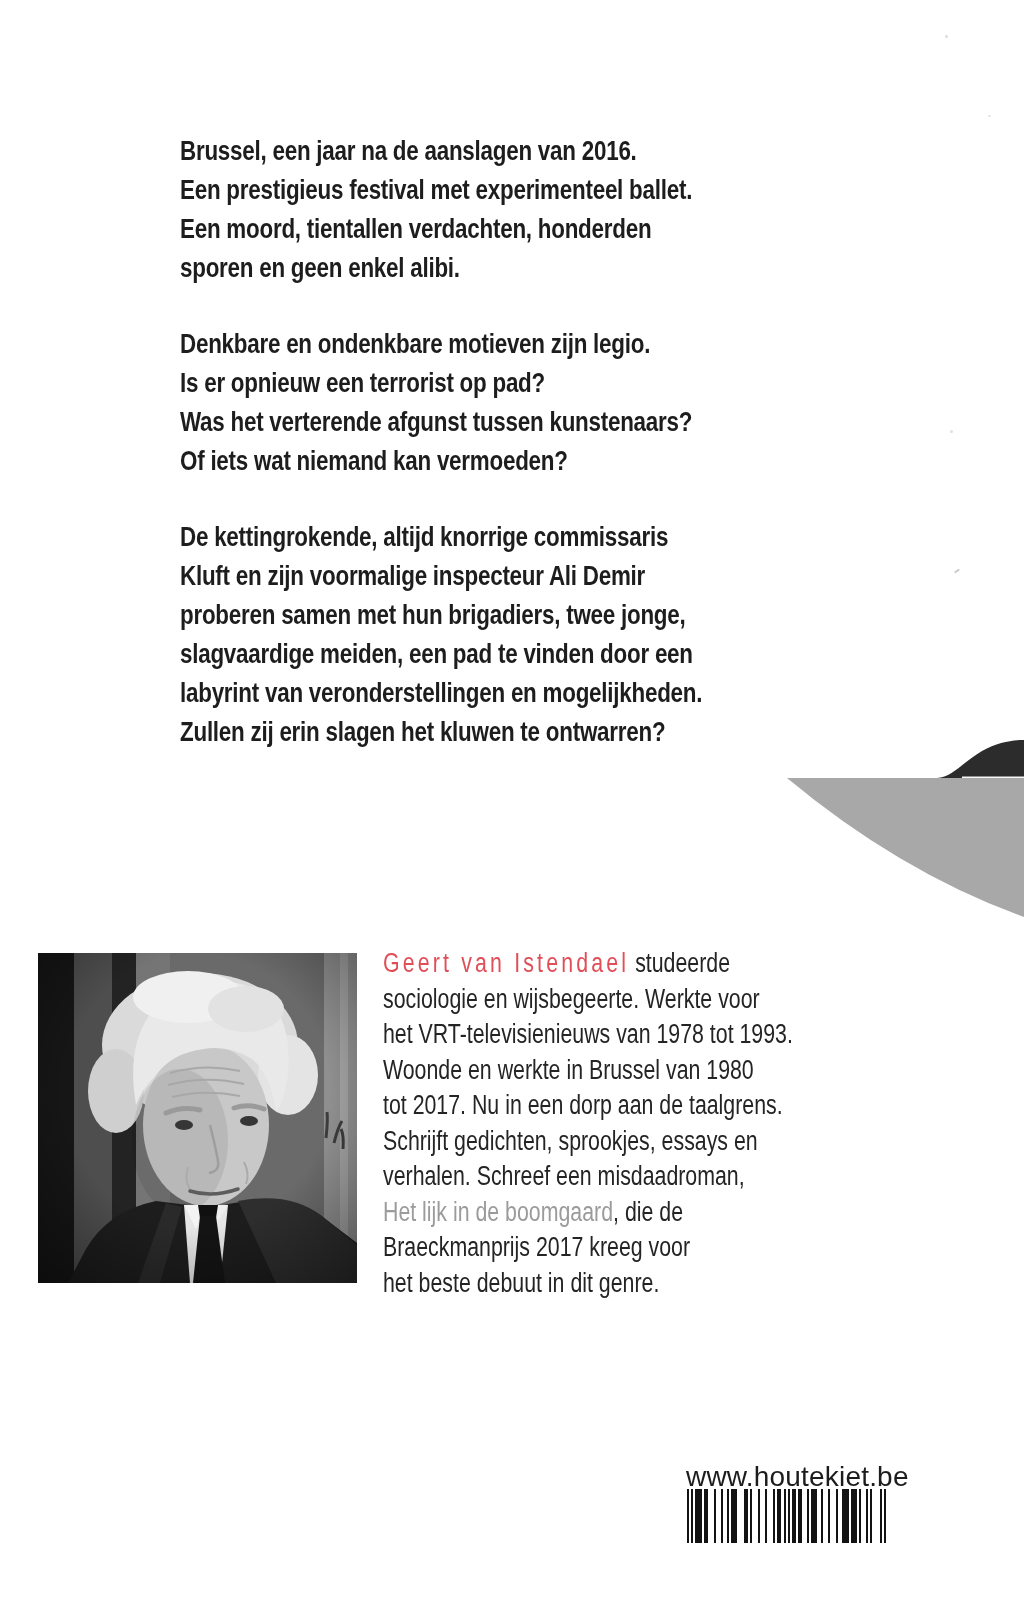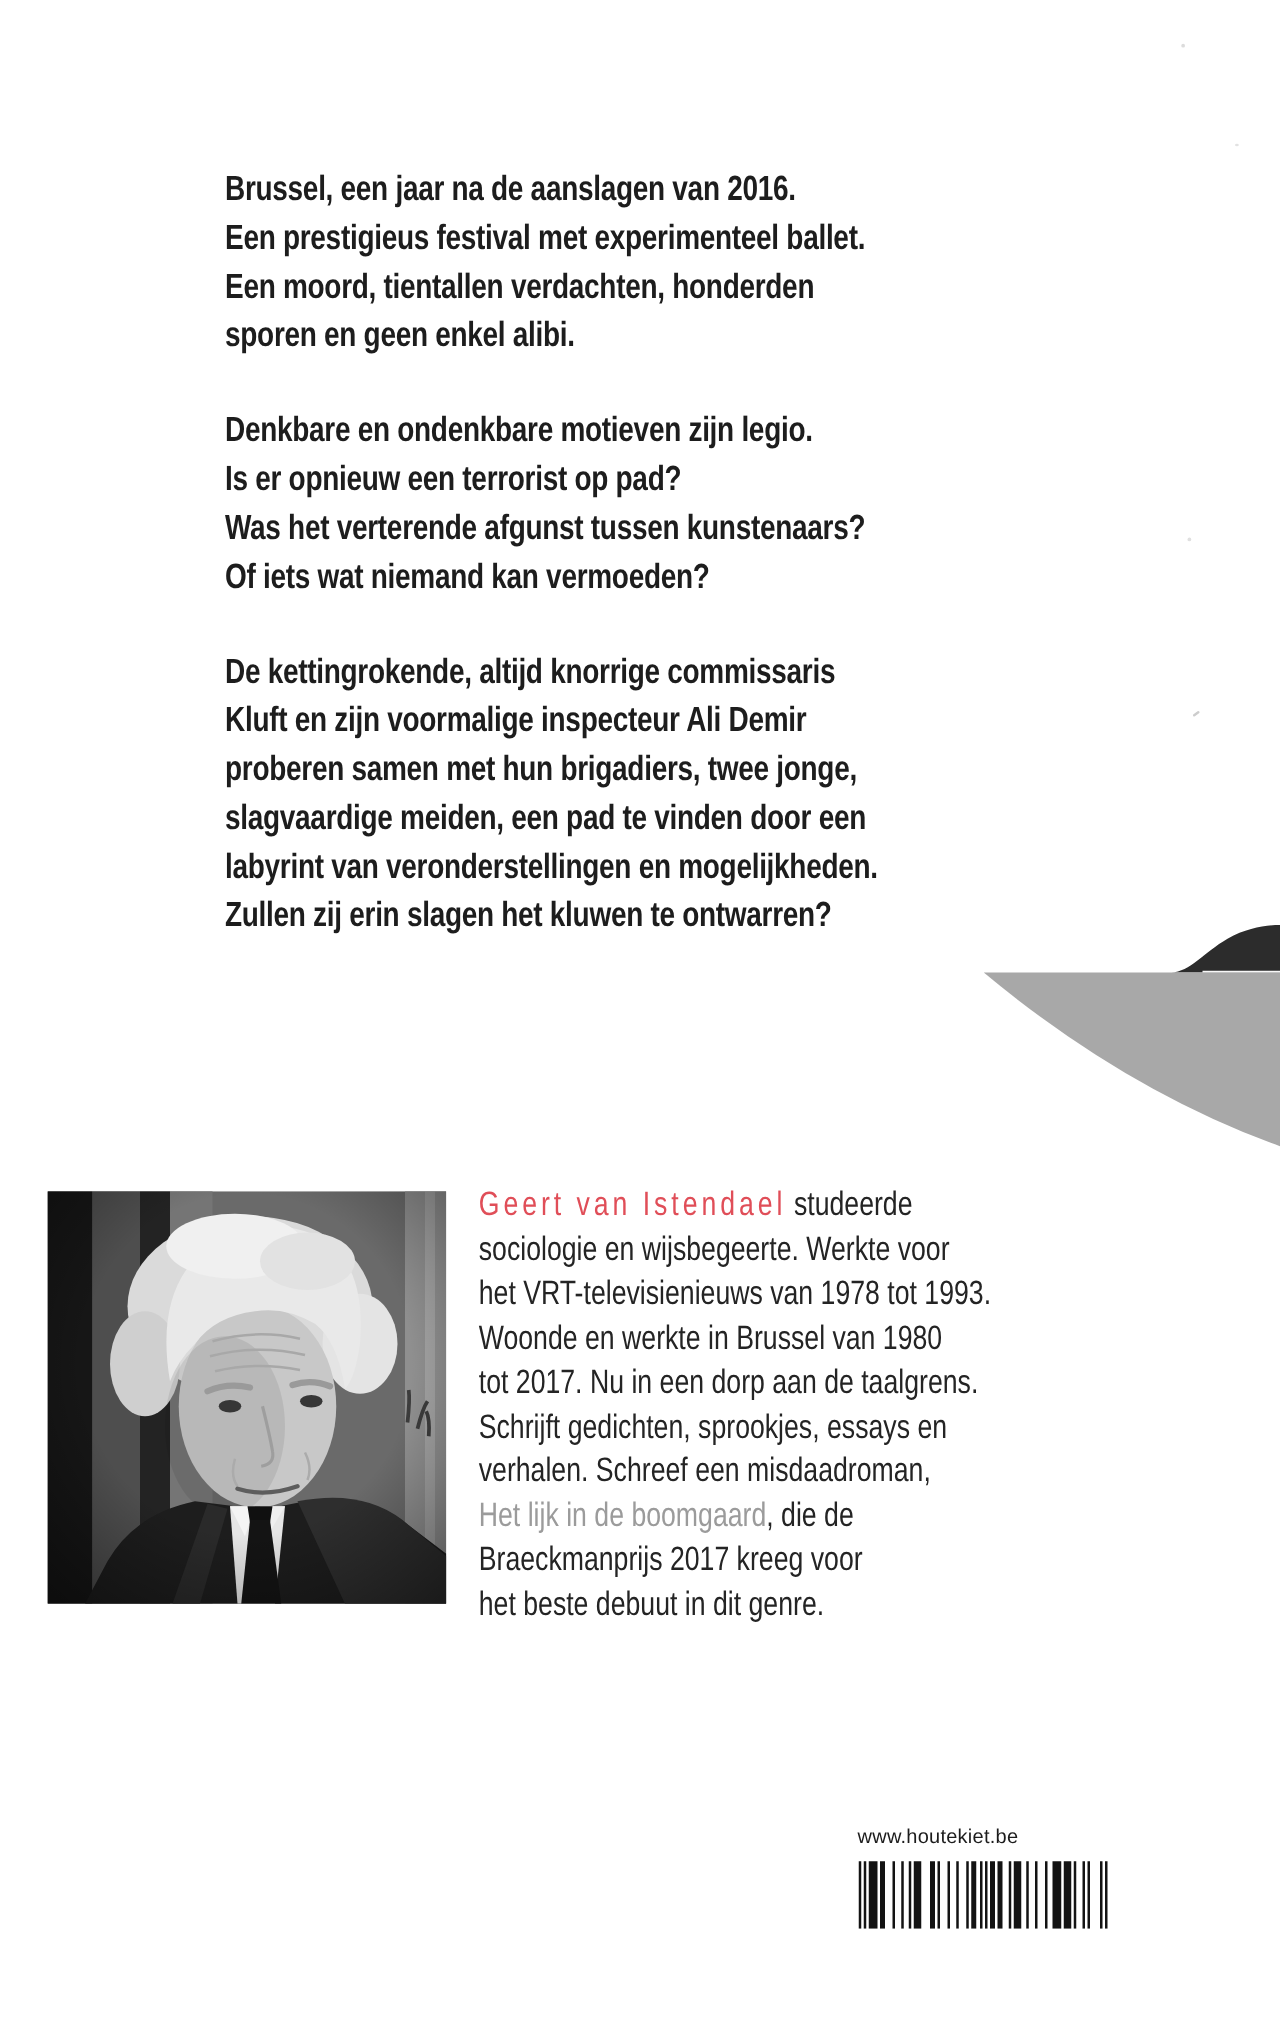--- a/index.html
+++ b/index.html
@@ -21,21 +21,21 @@
     font-size:27px;font-weight:400;line-height:35.5px;
     color:#242424;white-space:nowrap;
     transform:scaleX(0.79);transform-origin:0 0;
   }
   .author-name{color:#e04e58;letter-spacing:4px;}
   .book-title{color:#9b9b9b;}
   
   .knife{position:absolute;left:780px;top:734px;width:244px;height:190px;}
   .photo{position:absolute;left:38px;top:953px;width:319px;height:330px;}
   
-  .site-url{position:absolute;left:686px;top:1461px;font-size:16px;letter-spacing:0.2px;color:#1c1c1c;}
+  .site-url{position:absolute;left:686px;top:1461px;font-size:28px;letter-spacing:0.2px;color:#1c1c1c;}
   .barcode{position:absolute;left:687px;top:1489px;width:200px;height:84px;}
   .bar{position:absolute;top:0;height:71px;background:#131313;}
   .bar.tall{height:84px;}
   .isbn{
     position:absolute;top:1556px;font-size:31px;line-height:30px;color:#131313;
     background:#ffffff;padding:0 1px;
     transform:scaleX(0.8);transform-origin:0 0;letter-spacing:0.5px;
   }
   .isbn-lead{left:660px;background:transparent;}
   .isbn-g1{left:694px;}

